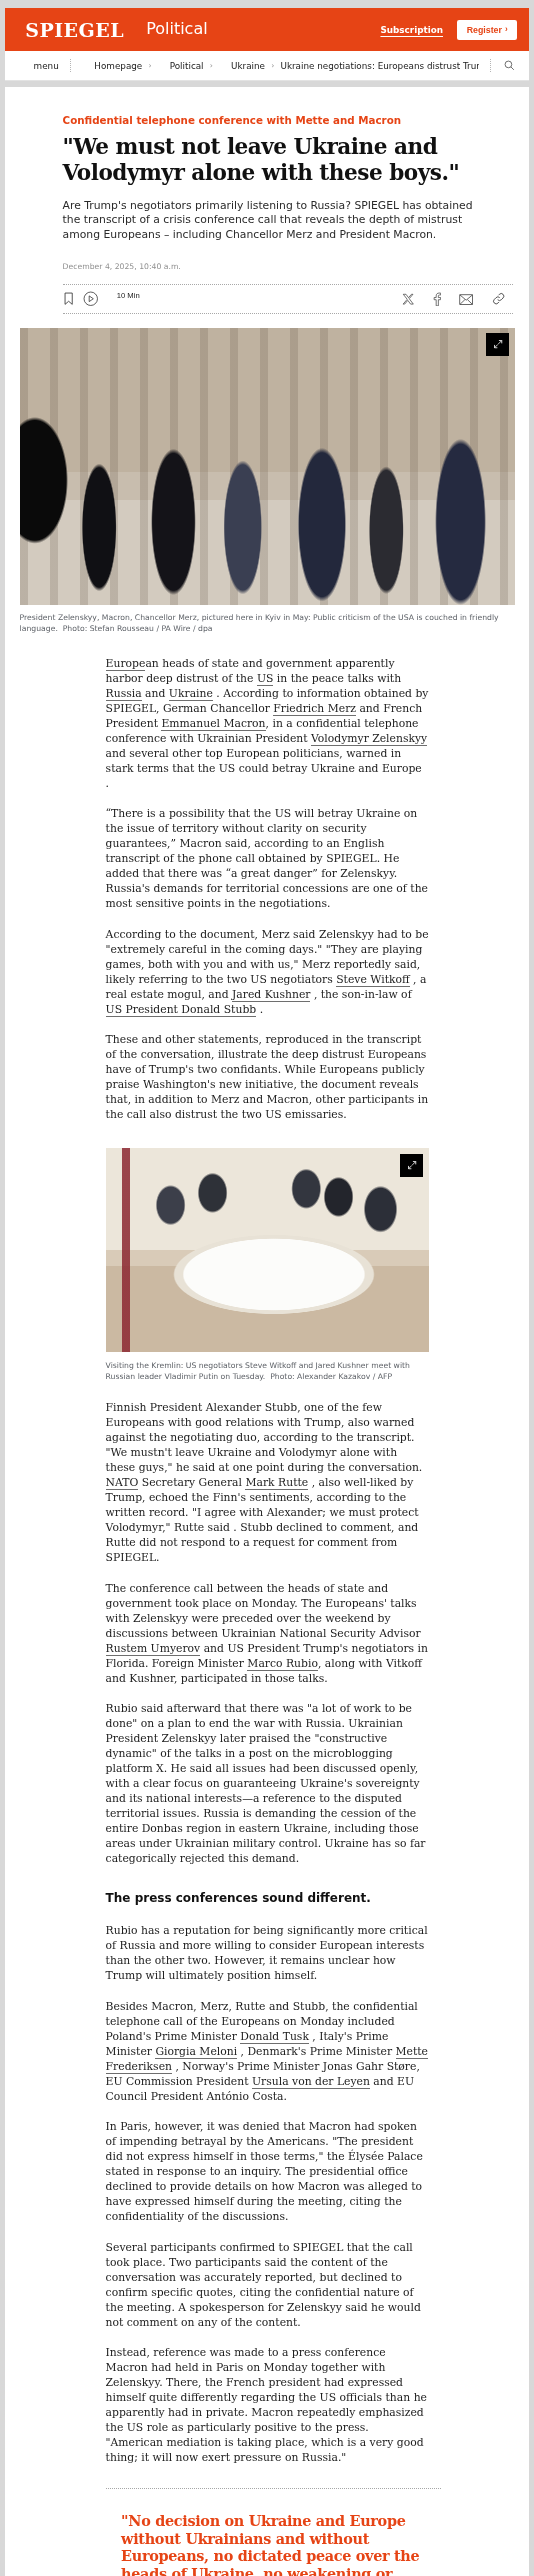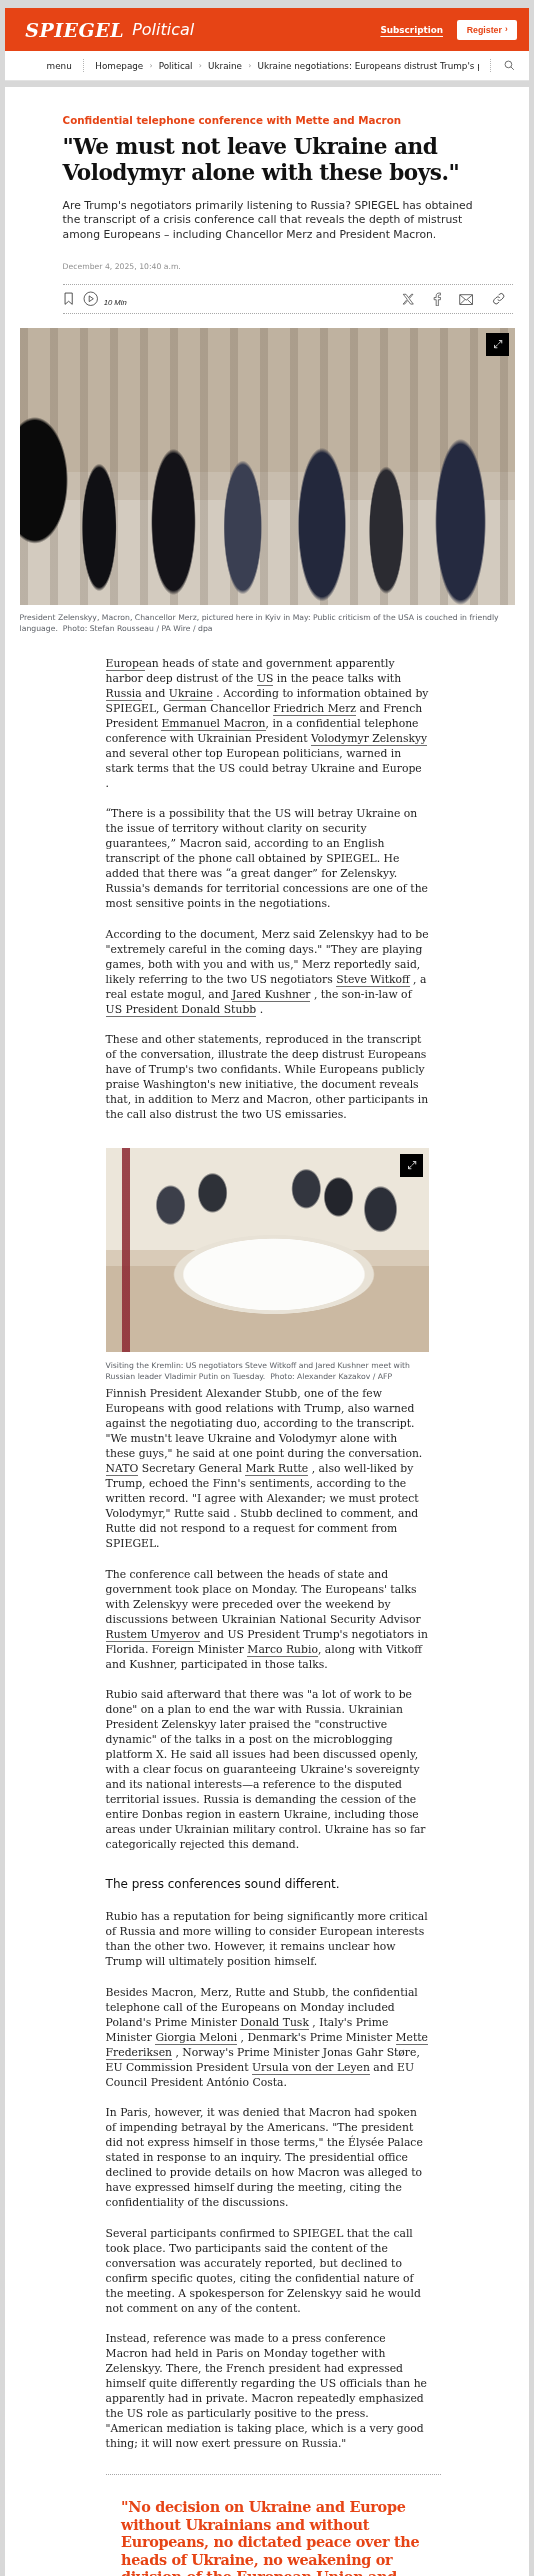--- a/index.html
+++ b/index.html
@@ -13,21 +13,21 @@
   .frame { padding:8.2px 4.6px 0 4.6px; }
 
   
   .topbar {
     background:#e64415;
     height:43px;
     display:flex;
     align-items:center;
     padding:0 12.4px 0 20.6px;
   }
-  .brand { display:flex; align-items:center; gap:8px; flex:1;font-style:italic; }
+  .brand { display:flex; align-items:flex-start; gap:22px; flex:1; }
   .brand-logo {
     font-family:"DejaVu Serif","Liberation Serif",serif;
     font-weight:bold;
     font-size:19px;
     letter-spacing:0.5px;
     color:#fff;
   }
   .brand-section { font-size:16px; color:#fff; font-weight:400; }
   .sub-link {
     color:#fff; font-weight:bold; font-size:8.8px;
@@ -45,24 +45,24 @@
   .crumbbar {
     background:#fff;
     height:30px;
     display:flex;
     align-items:center;
     padding:0 14.4px 0 29px;
     border-bottom:0.5px solid #e3e3e3;
     margin-bottom:6.2px;
     font-size:8.8px; color:#222;
   }
-  .menu-label { cursor:pointer;margin-left:13px; }
+  .menu-label { cursor:pointer; }
   .vdots { border-left:0.5px dotted #b5b5b5; height:13.4px; margin:0 11.3px; }
   .crumbs { flex:1; display:flex; align-items:center; gap:6.2px; white-space:nowrap; overflow:hidden; }
-  .crumb { cursor:pointer; }
+  .crumb { cursor:pointer;margin-left:12px; }
   .crumb-sep { color:#9a9a9a; font-size:7.7px; }
   .search-btn { cursor:pointer; display:flex; align-items:center; }
 
   
   .article {
     background:#fff;
     padding:27px 0 3.1px 0;
   }
   .head-area { padding:0 16.5px 0 58px; }
   .kicker {
@@ -86,43 +86,43 @@
 
   .toolbar {
     border-top:0.5px dotted #a8a8a8;
     border-bottom:0.5px dotted #a8a8a8;
     height:30px;
     display:flex; align-items:center;
     margin-bottom:13.4px;
   }
   .tool-left { display:flex; align-items:center; gap:9.3px; flex:1; }
   .tool-right { display:flex; align-items:center; gap:18.5px; padding-right:7.2px; }
-  .tbtn { cursor:pointer; display:flex; align-items:flex-end; gap:5px; background:none; border:none; padding:0;font-style:italic; }
+  .tbtn { cursor:pointer; display:flex; align-items:flex-start; gap:18px; background:none; border:none; padding:0; }
   .rtime { font-size:7.7px; color:#222; }
 
   
   .flow { padding:0 0 0 101px; }
   .bp {
     font-family:"DejaVu Serif","Liberation Serif",serif;
     font-size:10.8px; line-height:15px; color:#1c1c1c;
     width:323px; margin:0 0 15.5px 0;
   }
   .lnk { color:inherit; text-decoration:none; border-bottom:0.5px solid #6e6e6e; cursor:pointer; }
-  .bh2 { font-size:12px; line-height:15.5px; font-weight:normal; color:#111;
+  .bh2 { font-size:12px; line-height:15.5px; font-weight:bold; color:#111;
          width:323px; margin:25px 0 16.5px 0; }
   .bdiv { border-top:0.5px dotted #a6a6a6; width:335px; margin:23px 0; }
   .bq { margin:0 0 0 15.5px; width:299px; }
   .bq-text {
     font-family:"DejaVu Serif","Liberation Serif",serif;
     font-weight:bold; font-size:14.4px; line-height:17.5px;
     color:#e64415; letter-spacing:-0.3px;
   }
 
   figure { margin:0; }
-  .fig-inset { width:323px; margin:26px 0 4px 0; }
+  .fig-inset { width:323px; margin:26px 0 18px 0; }
   .fig-wide  { width:495px; margin:0 0 21.6px -86px; }
   .ph { position:relative; overflow:hidden; }
   .ph-hero { height:277px; background:
     radial-gradient(46px 88px at 3% 55%, #0a0a0a 0 68%, transparent 72%),
     radial-gradient(28px 103px at 16% 72%, #101014 0 58%, transparent 62%),
     radial-gradient(36px 118px at 31% 70%, #141318 0 58%, transparent 62%),
     radial-gradient(31px 108px at 45% 72%, #3a3f52 0 58%, transparent 62%),
     radial-gradient(39px 124px at 61% 71%, #23283c 0 58%, transparent 62%),
     radial-gradient(28px 103px at 74% 73%, #2b2b31 0 58%, transparent 62%),
     radial-gradient(41px 134px at 89% 70%, #252a40 0 58%, transparent 62%),

